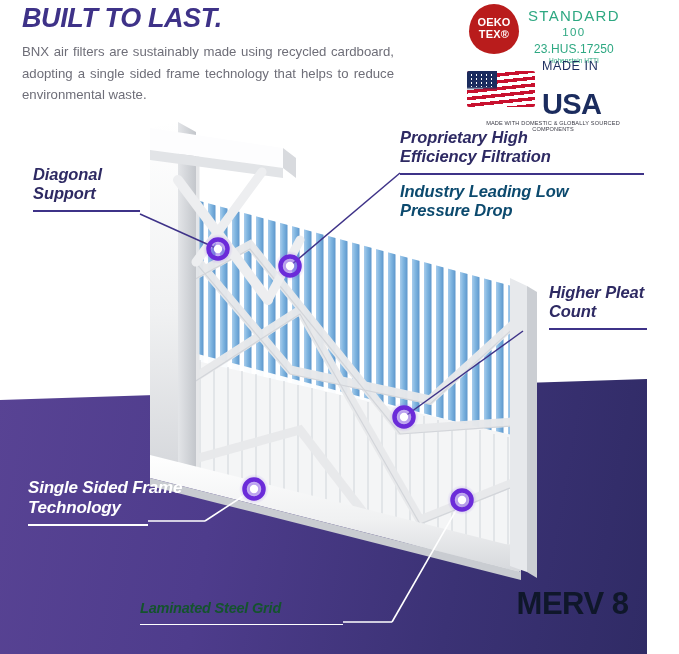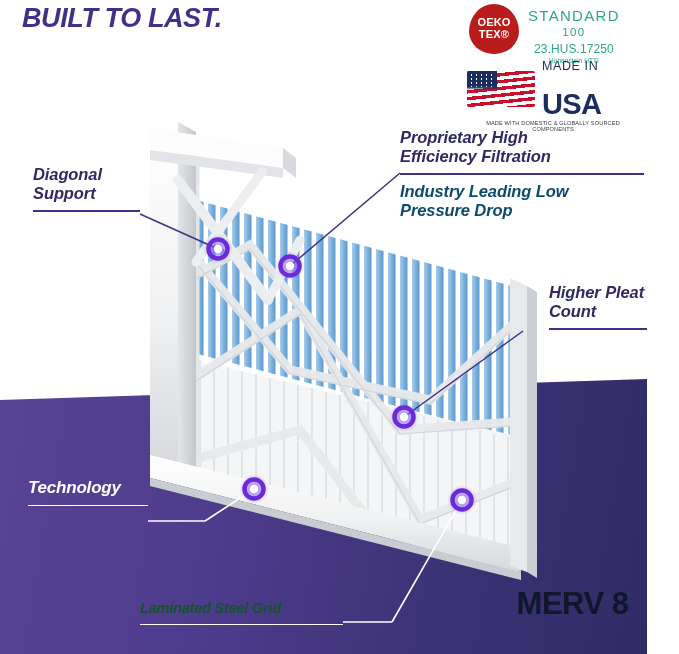--- a/index.html
+++ b/index.html
@@ -261,20 +261,21 @@
       <g>
         <circle cx="462" cy="500" r="15" fill="url(#glow)"></circle>
         <circle cx="462" cy="500" r="9.5" fill="none" stroke="#6B2BD9" stroke-width="4.5"></circle>
         <circle cx="462" cy="500" r="4.2" fill="#ffffff"></circle>
       </g>
     </g>
   </svg>
 
   <div class="hdr">
     <div class="hdr-title">BUILT TO LAST.</div>
+    <div class="hdr-body">BNX air filters are sustainably made using recycled cardboard, adopting a single sided frame technology that helps to reduce environmental waste.</div>
   </div>
 
   <div class="badges">
     <div class="oeko-row">
       <div class="oeko-mark">
         <div>OEKO</div>
         <div class="l2">TEX®</div>
       </div>
       <div class="oeko-txt">
         <div class="oeko-std">STANDARD</div>
@@ -315,20 +316,21 @@
     <div class="co-t2">Pressure Drop</div>
   </div>
 
   <div class="callout c-pleat">
     <div class="co-t1">Higher Pleat</div>
     <div class="co-t1">Count</div>
     <hr class="co-line" style="margin-top:6px;width:122px">
   </div>
 
   <div class="callout c-ssf">
+    <div class="co-tw">Single Sided Frame</div>
     <div class="co-tw">Technology</div>
     <hr class="co-line-w" style="margin-top:7px;width:120px">
   </div>
 
   <div class="callout c-lsg">
     <div class="co-tw-s">Laminated Steel Grid</div>
     <hr class="co-line-w" style="margin-top:7px;width:203px">
   </div>
 
   <div class="merv">MERV 8</div>

